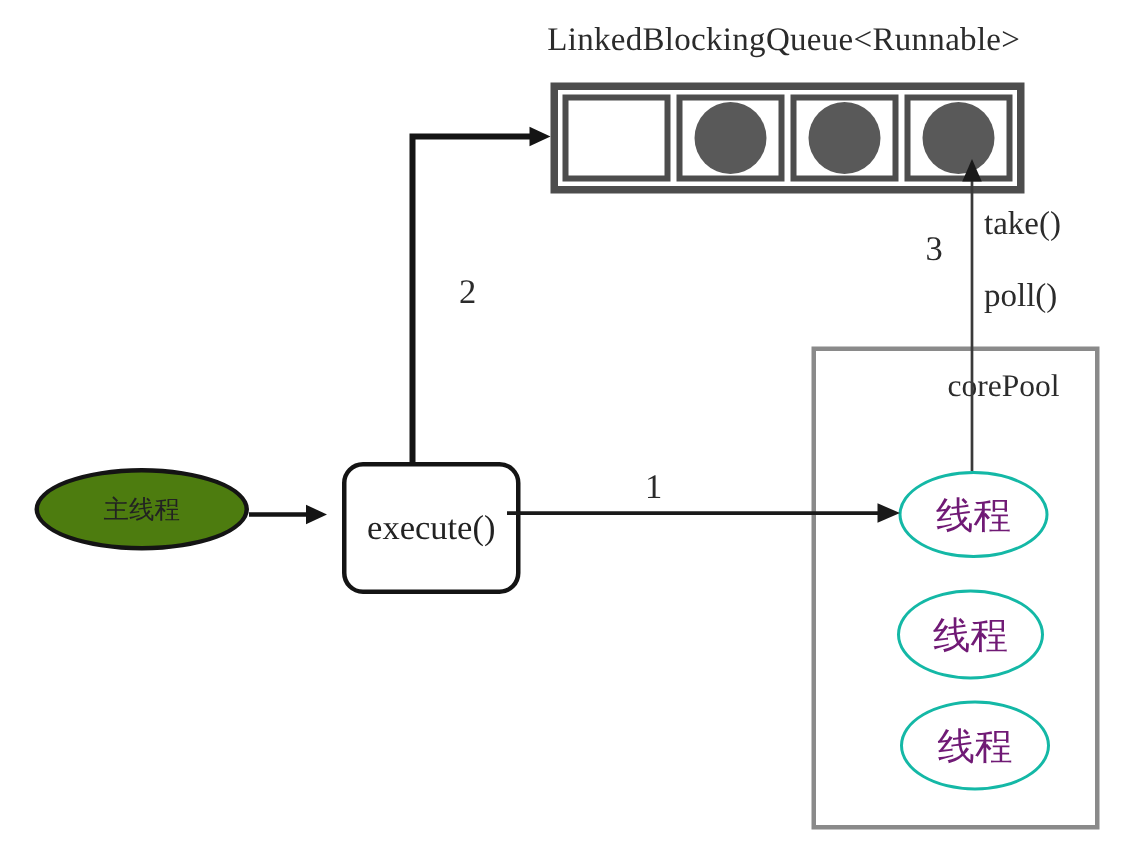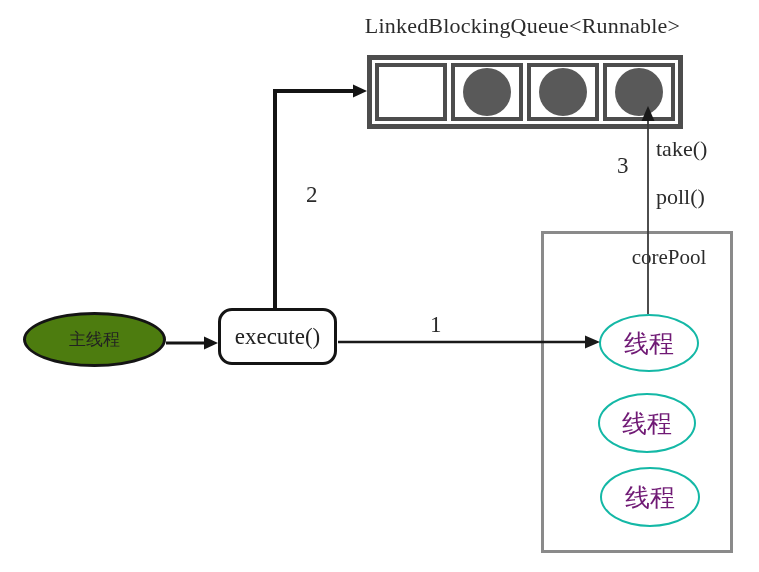--- a/index.html
+++ b/index.html
@@ -32,21 +32,21 @@
 
   
   .main-thread{
     left:23px;top:312px;width:143px;height:55px;border:3px solid #141414;
     border-radius:50%;display:flex;align-items:center;justify-content:center;
     font-size:17px;background:#4d7c0f;box-sizing:border-box;
   }
 
   
   .execute-box{
-    left:218px;top:308px;width:119px;height:57px;border:3px solid #141414;
+    left:228px;top:308px;width:119px;height:88px;border:3px solid #141414;
     border-radius:14px;display:flex;align-items:center;justify-content:center;
     font-size:23px;background:#fff;box-sizing:border-box;
   }
 
   
   .core-pool{
     left:541px;top:231px;width:192px;height:322px;
     border:3px solid #8a8a8a;background:#fff;box-sizing:border-box;
   }
   .core-pool-label{

